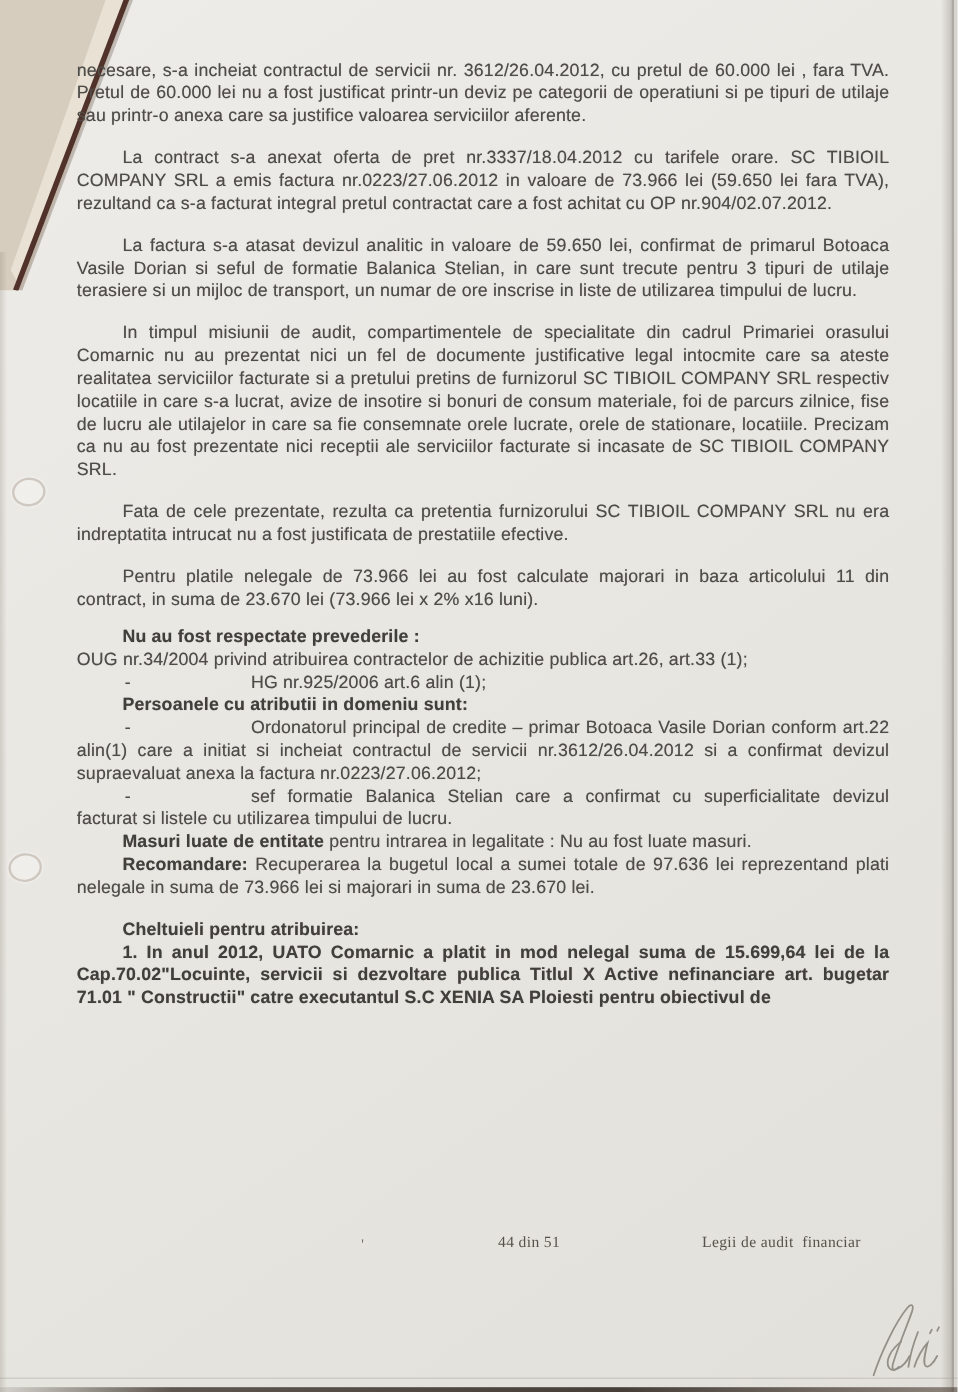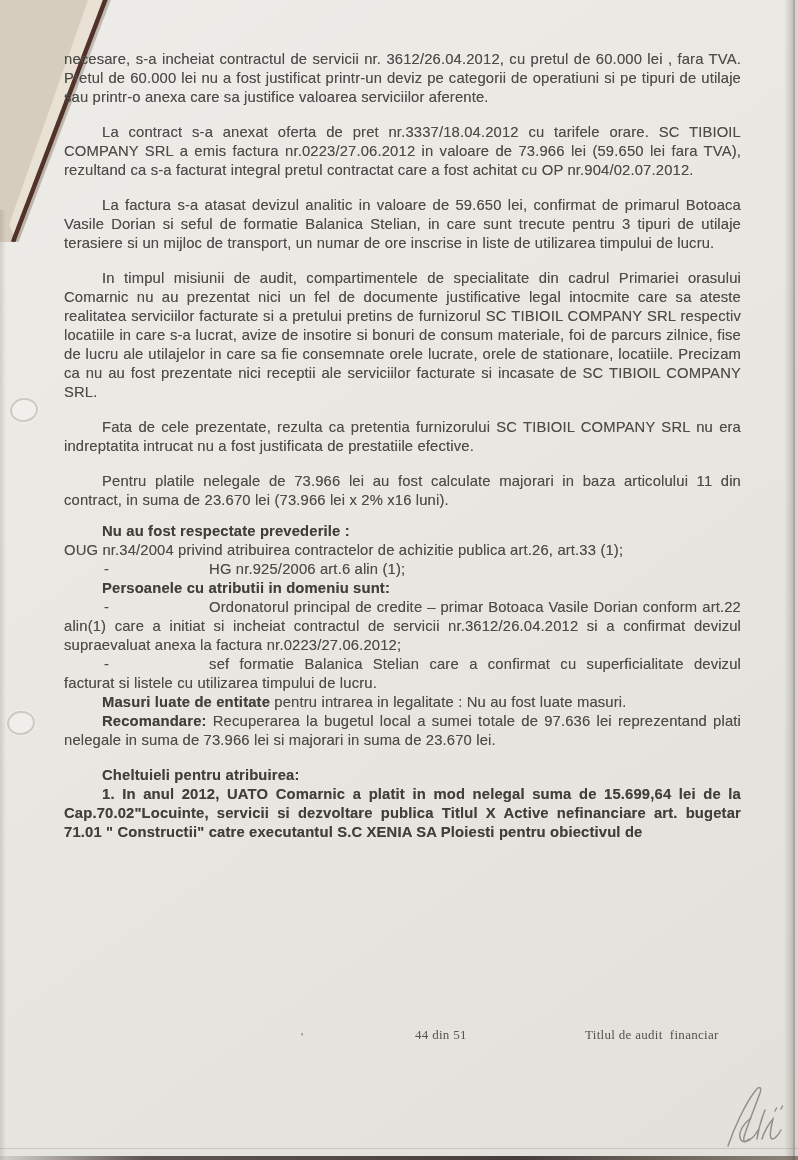--- a/index.html
+++ b/index.html
@@ -94,21 +94,21 @@
     <p class="hang"><span>-</span><span class="dashgap"></span><span>sef formatie Balanica Stelian care a confirmat cu superficialitate devizul facturat si listele cu utilizarea timpului de lucru.</span></p>
     <p class="ind"><span class="b">Masuri luate de entitate</span><span> pentru intrarea in legalitate : Nu au fost luate masuri.</span></p>
     <p class="ind"><span class="b">Recomandare:</span><span> Recuperarea la bugetul local a sumei totale de 97.636 lei reprezentand plati nelegale in suma de 73.966 lei si majorari in suma de 23.670 lei.</span></p>
     <p class="ind mt"><span class="b">Cheltuieli pentru atribuirea:</span></p>
     <p class="ind"><span class="b">1. In anul 2012, UATO Comarnic a platit in mod nelegal suma de 15.699,64 lei de la Cap.70.02"Locuinte, servicii si dezvoltare publica Titlul X Active nefinanciare art. bugetar 71.01 " Constructii" catre executantul S.C XENIA SA Ploiesti pentru obiectivul de</span></p>
   </div>
 
   <div class="footer">
     <span class="footer-mark">'</span>
     <span class="footer-page">44 din 51</span>
-    <span class="footer-label">Titlul de audit  financiar</span>
+    <span class="footer-label">Legii de audit  financiar</span>
   </div>
 
   <svg class="sig" width="100" height="72" viewBox="0 0 100 72" aria-hidden="true">
     <g fill="none" stroke="#8b8880" stroke-width="1.5" stroke-linecap="round" opacity="0.9">
       <path d="M30,64 C36,46 48,20 58,8 C61,4 64,5 62,11 C57,25 49,44 46,55 C45,60 47,61 51,57"></path>
       <path d="M53,36 C45,42 39,52 43,58 C46,62 55,58 60,48"></path>
       <path d="M67,28 C63,38 60,50 59,57"></path>
       <path d="M64,57 C66,50 71,41 75,37 C73,45 71,53 73,56 C75,59 80,54 83,48"></path>
       <path d="M77,29 l1.5,-3"></path>
       <path d="M83,27 l1.5,-3"></path>

